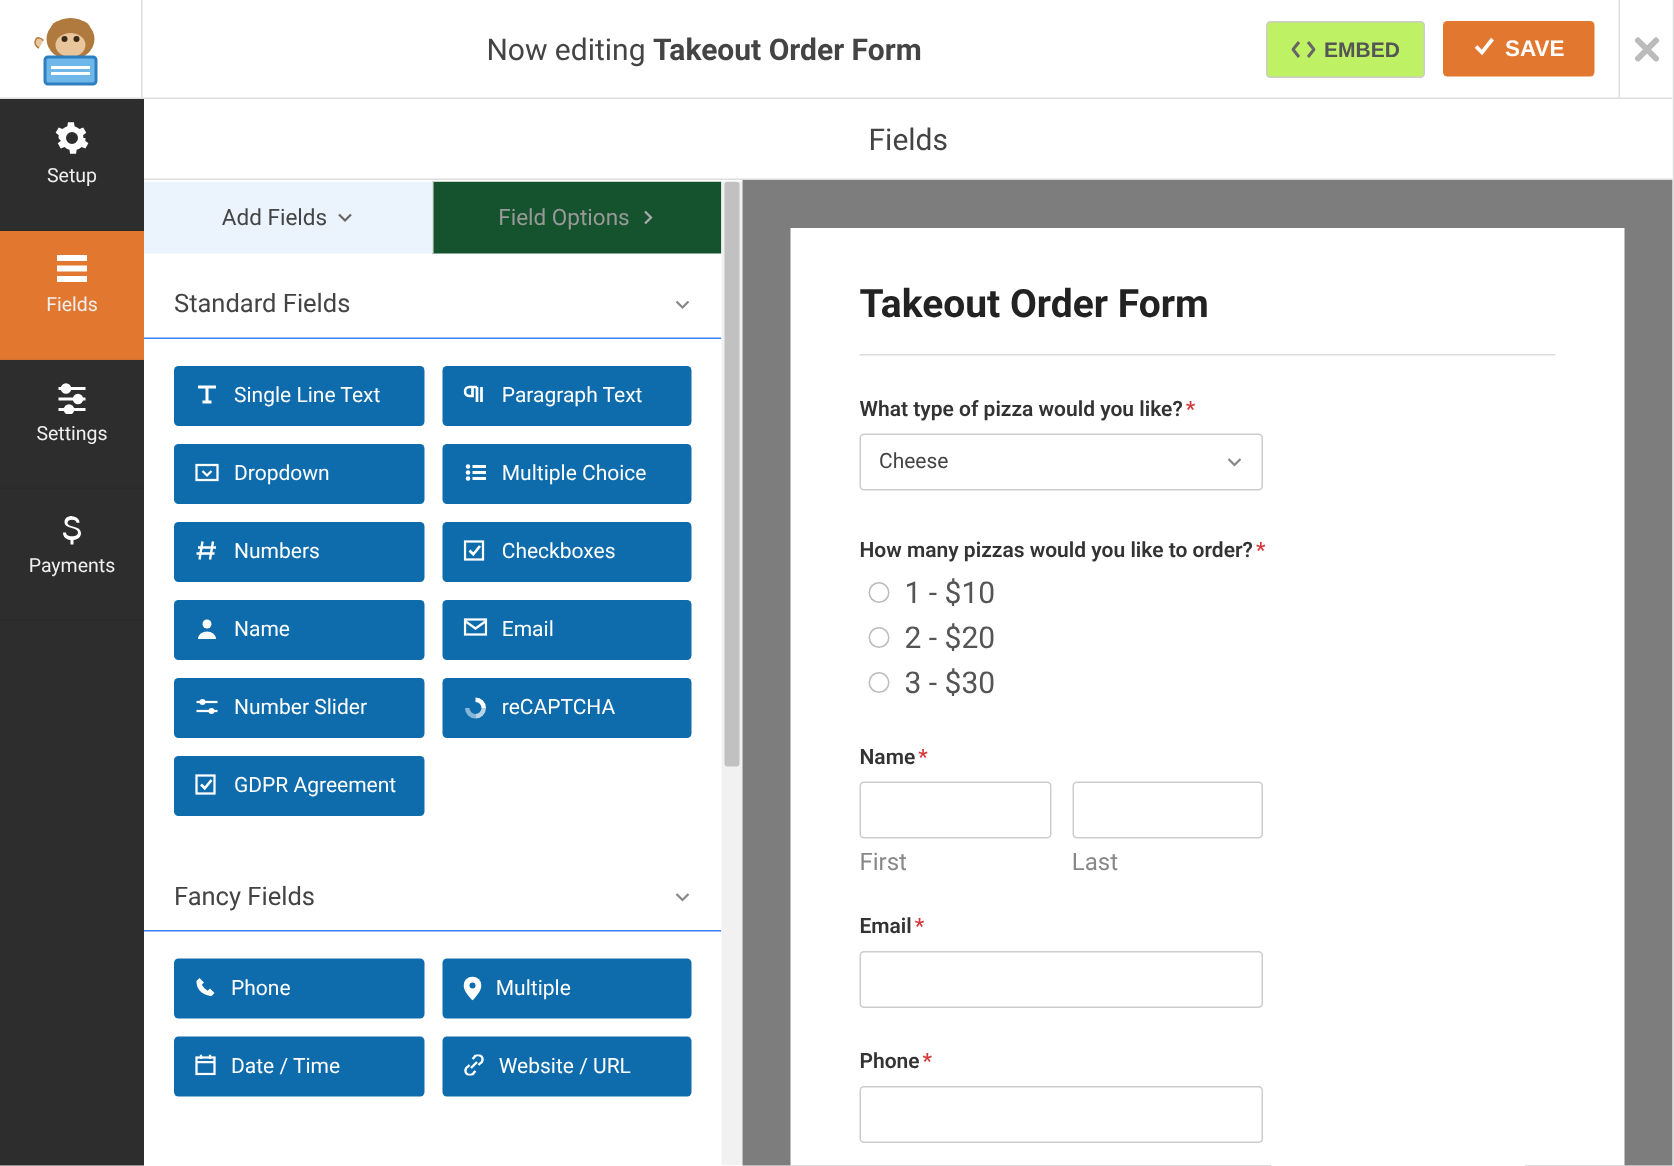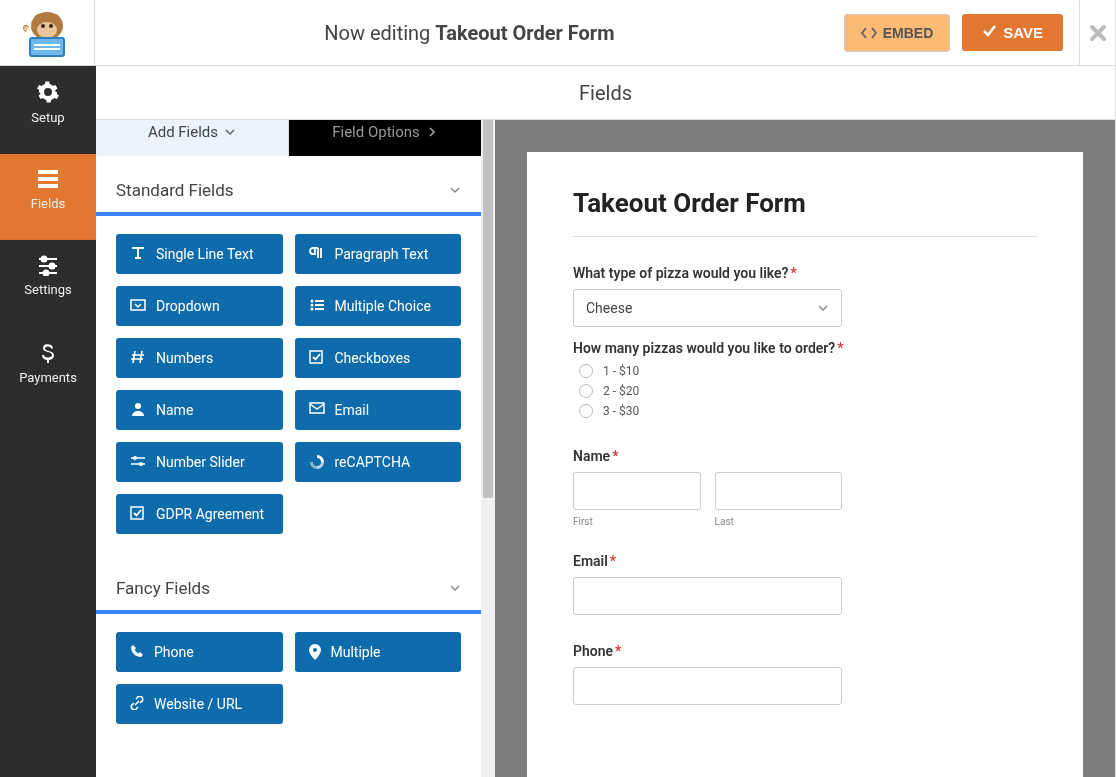--- a/index.html
+++ b/index.html
@@ -32,21 +32,21 @@
   .topbar .title {
     flex: 1;
     text-align: center;
     font-size: 20px;
     color: #444;
   }
   .topbar .title .bold { font-weight: 700; }
   .topbar .actions { display:flex; align-items:center; gap:12px; padding-right:16px;}
   .btn-embed {
     border:1px solid #ccc;
-    background:#fdba74;
+    background:#bef264;
     color:#555;
     font-size:14px;
     font-weight:600;
     padding:10px 16px;
     border-radius:3px;
     display:flex;align-items:center;gap:6px;
     cursor:pointer;
   }
   .btn-save {
     background:#e27730;
@@ -93,42 +93,42 @@
     height:54px;
     border-bottom:1px solid #ddd;
     display:flex;align-items:center;justify-content:center;
     font-size:20px;color:#444;
     background:#fff;
     z-index:4;
   }
   
   .leftpanel {
     position:absolute;
-    top:108px; left:96px; bottom:0;
+    top:121px; left:96px; bottom:0;
     width:399px;
     background:#fff;
     overflow:hidden;
   }
   .leftpanel .tabs {
     display:flex;height:48px;
   }
   .leftpanel .tab {
     flex:1;
     display:flex;align-items:center;justify-content:center;
     font-size:15px;color:#444;
     background:#ebf3fc;
     cursor:pointer;
     gap:6px;
   }
-  .leftpanel .tab.inactive { background:#000000;color:#999;border-left:1px solid #e1e1e1;}
+  .leftpanel .tab.inactive { background:#14532d;color:#999;border-left:1px solid #e1e1e1;}
   .section-header {
     display:flex;align-items:center;justify-content:space-between;
     padding:24px 20px 12px 20px;
     font-size:17px;color:#444;
-    border-bottom:4px solid #3b82f6;
+    border-bottom:1px solid #3b82f6;
   }
   .field-grid {
     display:grid;
     grid-template-columns:1fr 1fr;
     gap:12px;
     padding:18px 20px 8px 20px;
   }
   .field-tile {
     background:#0e6cad;
     color:#fff;
@@ -161,33 +161,33 @@
     padding:36px 46px;
     min-height:900px;
   }
   .form-title { font-size:26px;font-weight:700;color:#222;margin-bottom:18px;}
   .hr { border:none;border-top:1px solid #ddd;margin-bottom:28px;}
   .form-label { font-size:14px;font-weight:600;color:#333;margin-bottom:8px;display:block;}
   .req { color:#d63638; margin-left:2px; }
   .select {
     width:58%; padding:10px 12px; border:1px solid #ccc; border-radius:3px;
     font-size:14px;color:#444; display:flex;justify-content:space-between;align-items:center;
-    margin-bottom:13px; cursor:pointer;
-  }
-  .radio-row { display:flex;align-items:center;gap:10px;font-size:12px;color:#555;margin:6px 0 4px 6px;}
+    margin-bottom:32px; cursor:pointer;
+  }
+  .radio-row { display:flex;align-items:center;gap:10px;font-size:20px;color:#555;margin:6px 0 4px 6px;}
   .radio-dot {
     width:14px;height:14px;border:1px solid #bbb;border-radius:50%;
   }
   .field-spacer { height:26px; }
   .name-row { display:flex; gap:14px; width:58%; }
   .name-row .col { flex:1; }
   .text-input {
     width:100%; height:38px; border:1px solid #ccc; border-radius:3px;
   }
-  .sublabel { font-size:10px; color:#888; margin-top:6px; }
+  .sublabel { font-size:16px; color:#888; margin-top:6px; }
   .full-input { width:58%; height:38px; border:1px solid #ccc; border-radius:3px; margin-bottom:28px; margin-top:6px;}
   
   .chev { width:12px;height:12px; }
   .right-border { position:absolute; top:0; right:0; bottom:0; width:1px; background:#ddd;}
 </style>
 </head>
 <body>
 
 <div class="topbar">
   <div class="logo">
@@ -390,20 +390,29 @@
         </div>
       <div class="field-tile">
           <svg width="12" height="16" viewBox="0 0 12 16">
             <path d="M6 0a6 6 0 016 6c0 4-6 10-6 10S0 10 0 6a6 6 0 016-6z" fill="#fff"></path>
             <circle cx="6" cy="6" r="2" fill="#0e6cad"></circle>
           </svg>
           <span>Multiple</span>
         </div>
       <div class="field-tile">
           <svg width="14" height="14" viewBox="0 0 14 14">
+            <rect x="1" y="2" width="12" height="11" stroke="#fff" stroke-width="1.5" fill="none"></rect>
+            <line x1="1" y1="5" x2="13" y2="5" stroke="#fff" stroke-width="1.5"></line>
+            <line x1="4" y1="0" x2="4" y2="3" stroke="#fff" stroke-width="1.5"></line>
+            <line x1="10" y1="0" x2="10" y2="3" stroke="#fff" stroke-width="1.5"></line>
+          </svg>
+          <span>Date / Time</span>
+        </div>
+      <div class="field-tile">
+          <svg width="14" height="14" viewBox="0 0 14 14">
             <path d="M5 9l4-4M6 3l1-1a3 3 0 114 4l-1 1M8 11l-1 1a3 3 0 11-4-4l1-1" stroke="#fff" stroke-width="1.6" fill="none"></path>
           </svg>
           <span>Website / URL</span>
         </div>
     </div>
   </div>
   <div class="lp-scrollbar">
     <div class="thumb"></div>
   </div>
 </div>

